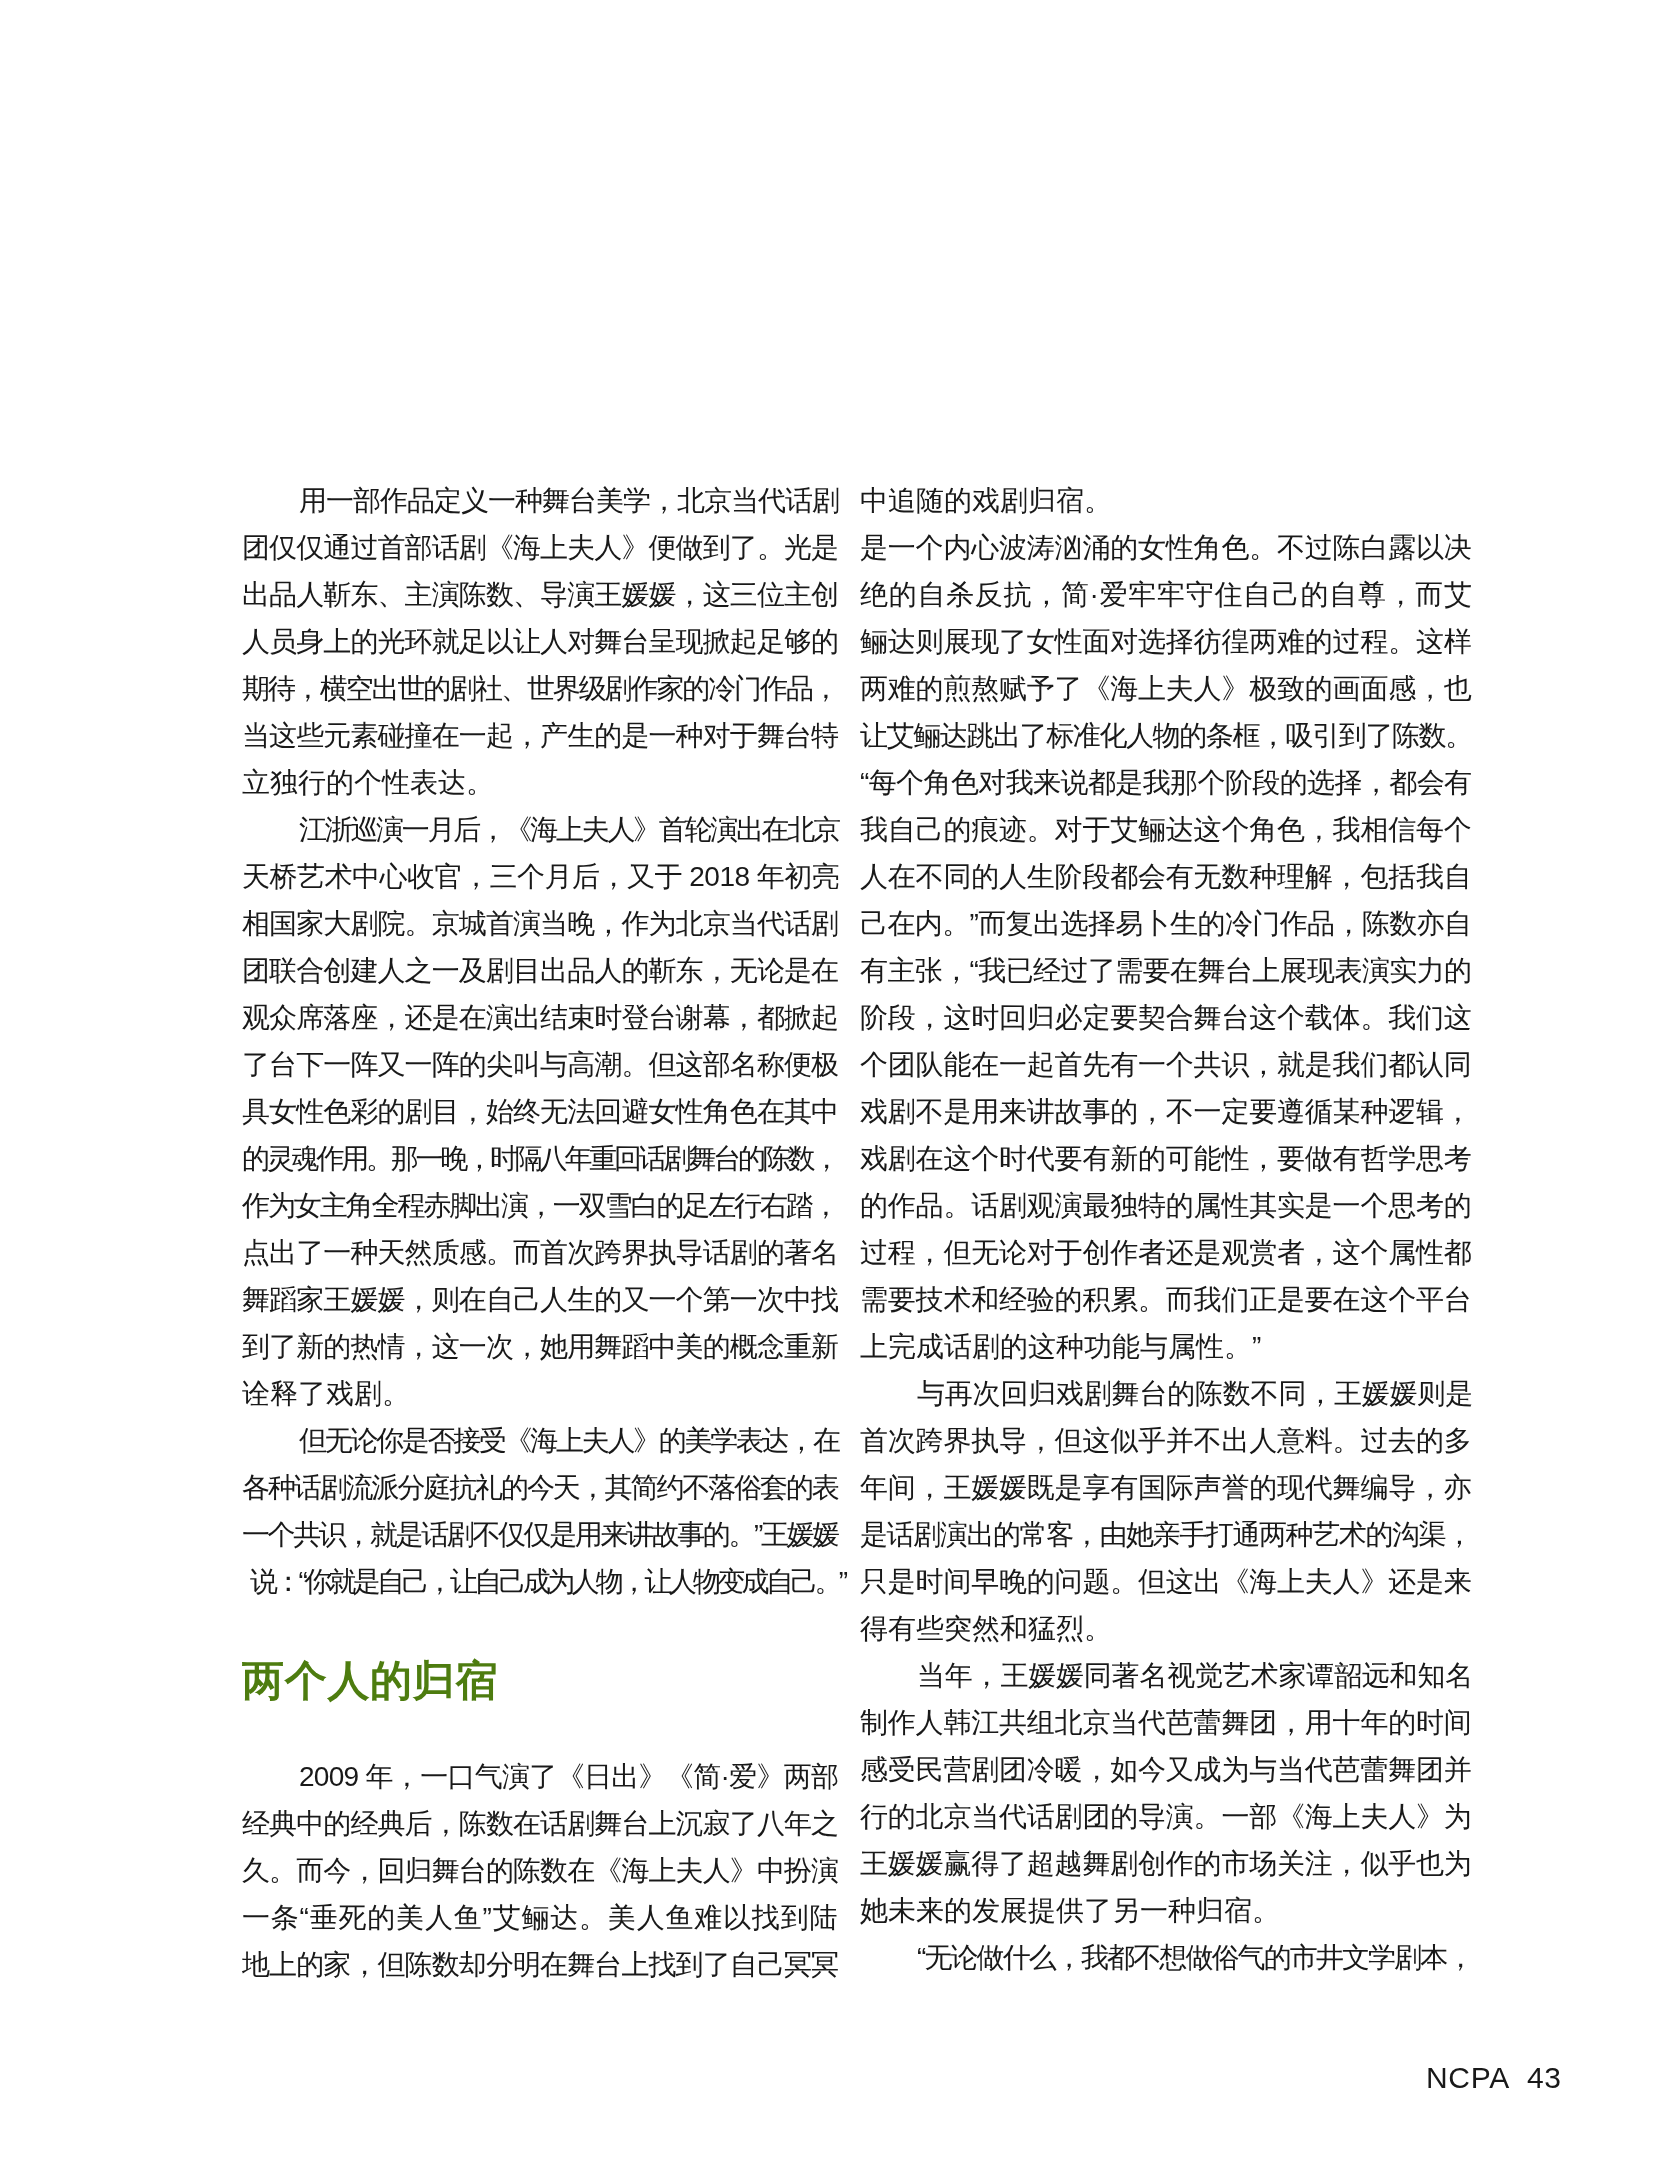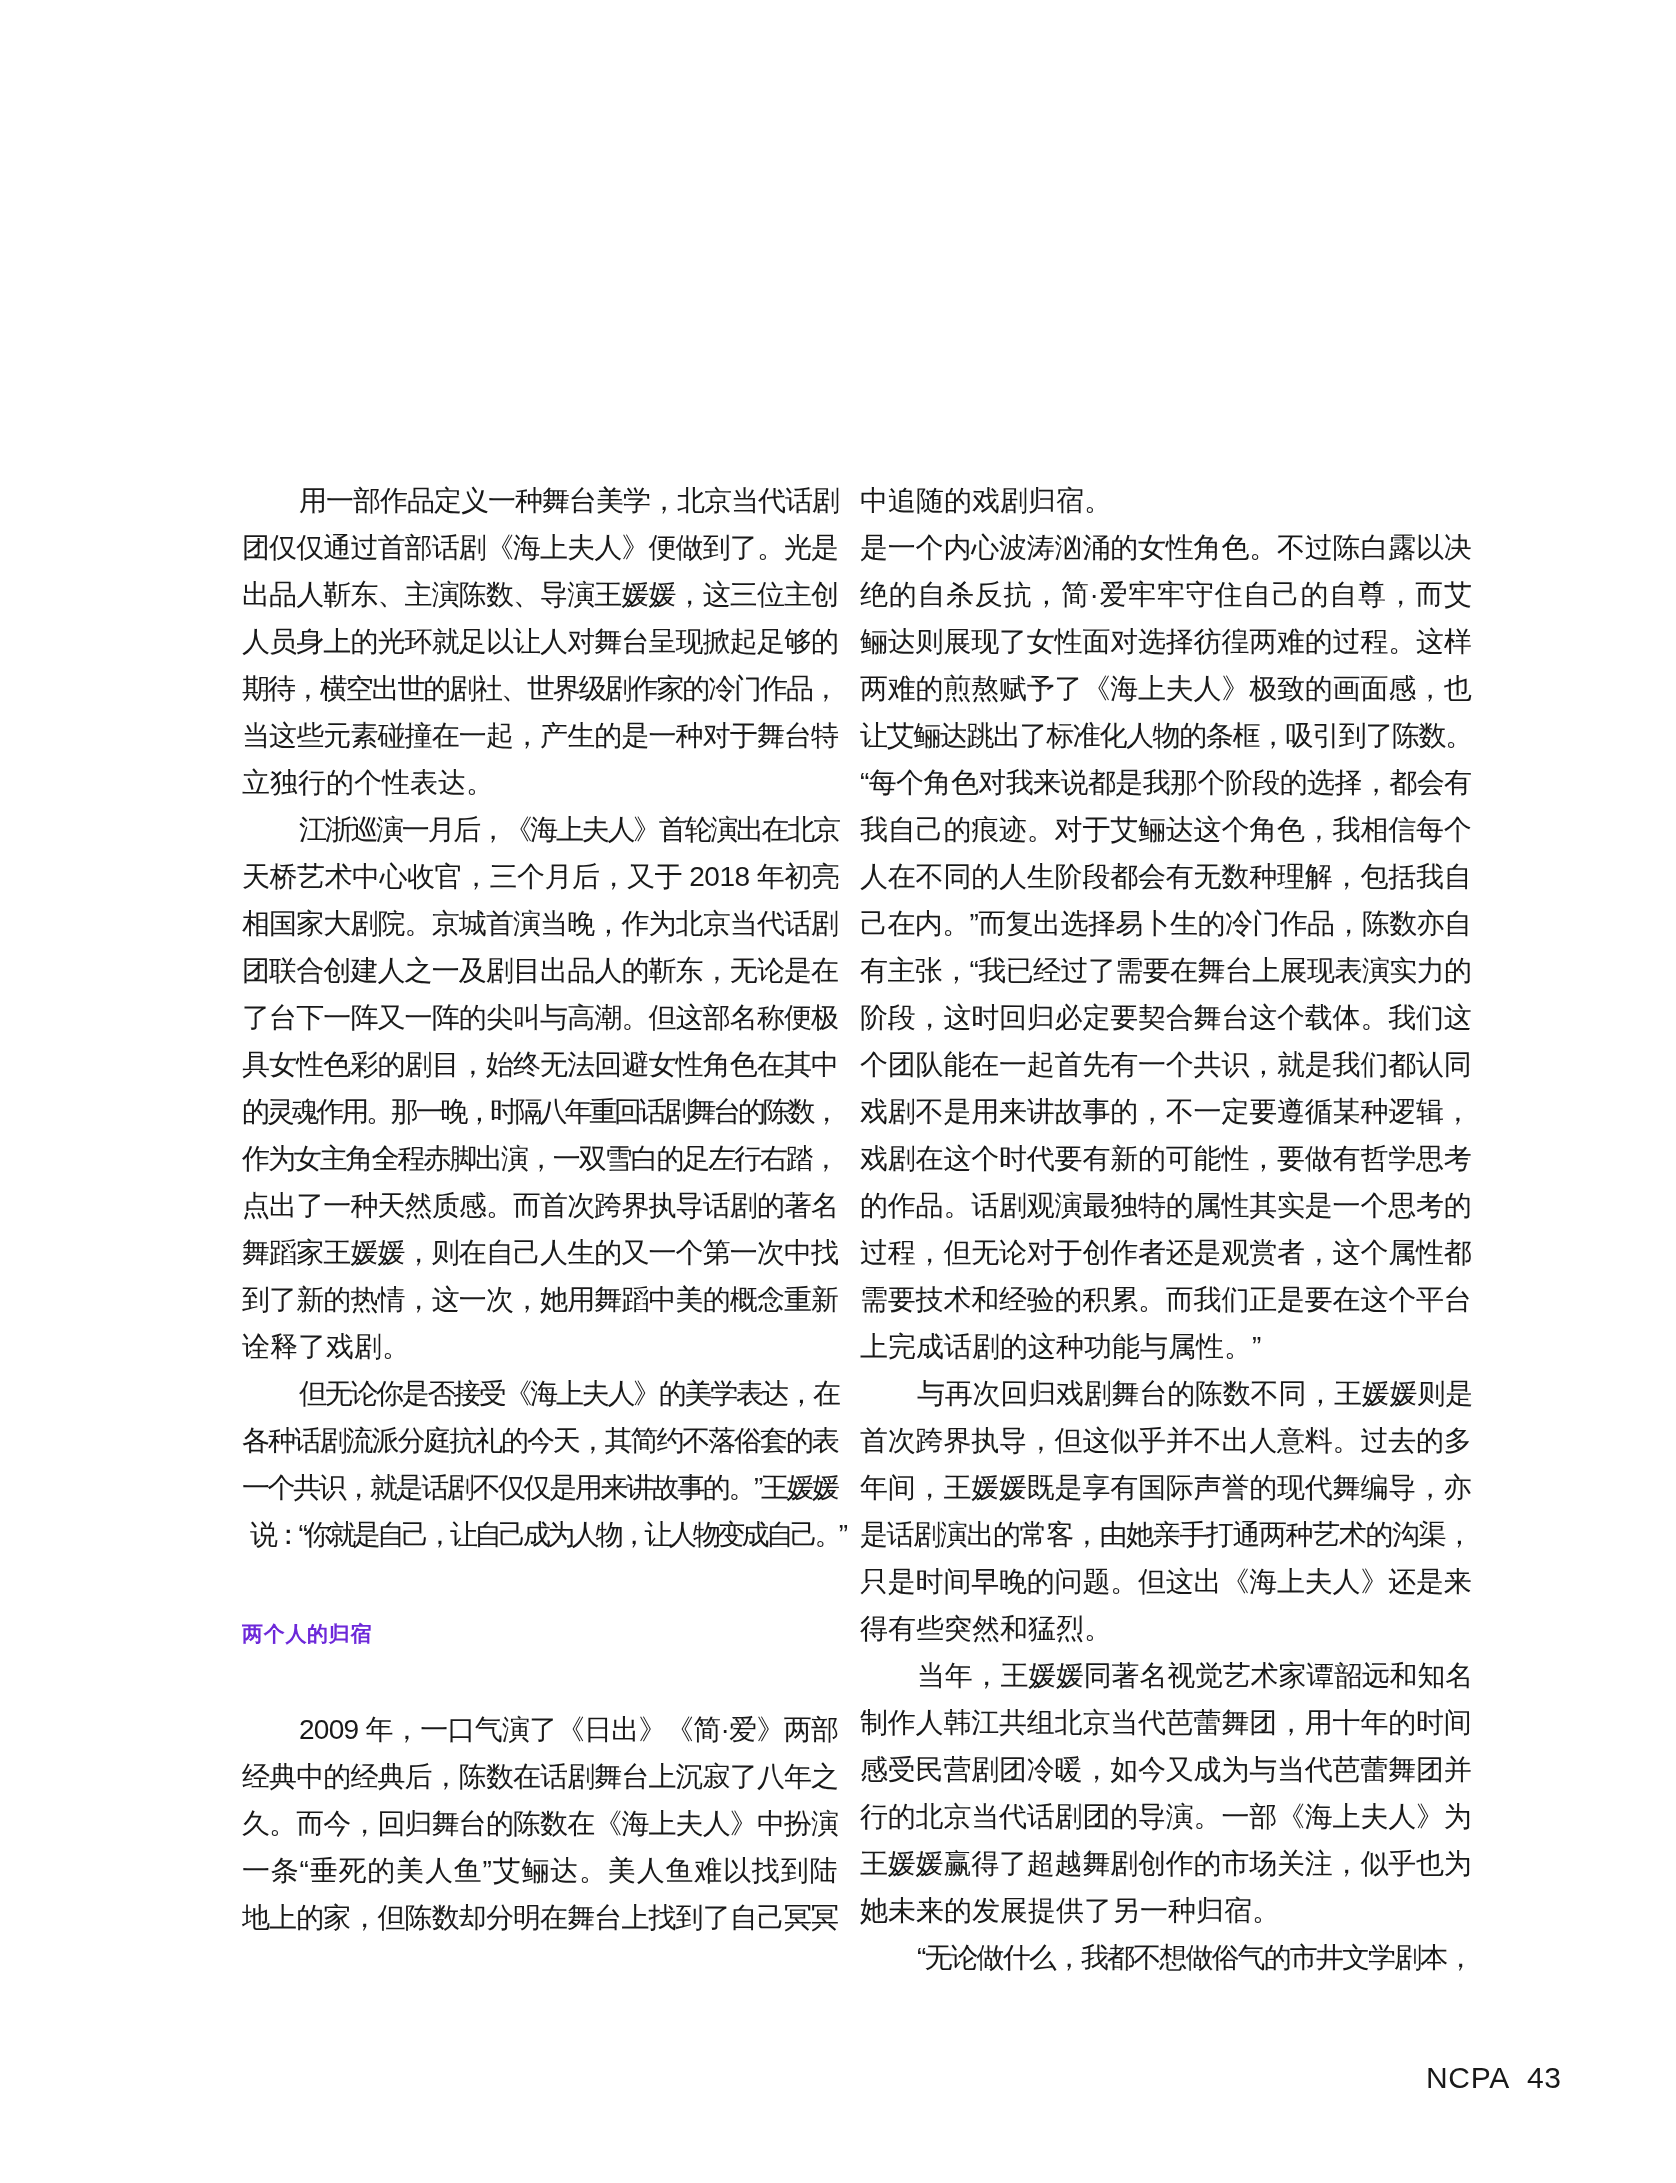--- a/index.html
+++ b/index.html
@@ -42,24 +42,24 @@
   .line.indent {
     padding-left: 57px;
   }
   .line > span {
     display: inline;
     white-space: nowrap;
   }
   .sec-heading {
     margin: 53px 0 49px 0;
     padding: 0;
-    font-size: 21px;
+    font-size: 42px;
     line-height: 46px;
     font-weight: 700;
-    color: #6d28d9;
+    color: #4d7c0f;
     letter-spacing: 0.7px;
   }
   .page-footer {
     position: absolute;
     left: 1426px;
     top: 2061px;
     font-size: 30px;
     line-height: 34px;
     color: #191919;
     letter-spacing: 0.7px;
@@ -83,20 +83,21 @@
           <div class="line fill"><span style="letter-spacing: -0.9px;">人员身上的光环就足以让人对舞台呈现掀起足够的</span></div>
           <div class="line fill"><span style="letter-spacing: -2.1px;">期待，横空出世的剧社、世界级剧作家的冷门作品，</span></div>
           <div class="line fill"><span style="letter-spacing: -0.9px;">当这些元素碰撞在一起，产生的是一种对于舞台特</span></div>
           <div class="line"><span>立独行的个性表达。</span></div>
         </div>
         <div class="para">
           <div class="line indent fill"><span style="letter-spacing: -2.3px;">江浙巡演一月后，《海上夫人》首轮演出在北京</span></div>
           <div class="line fill"><span style="letter-spacing: -0.5px;">天桥艺术中心收官，三个月后，又于 2018 年初亮</span></div>
           <div class="line fill"><span style="letter-spacing: -0.9px;">相国家大剧院。京城首演当晚，作为北京当代话剧</span></div>
           <div class="line fill"><span style="letter-spacing: -0.9px;">团联合创建人之一及剧目出品人的靳东，无论是在</span></div>
+          <div class="line fill"><span style="letter-spacing: -0.9px;">观众席落座，还是在演出结束时登台谢幕，都掀起</span></div>
           <div class="line fill"><span style="letter-spacing: -0.9px;">了台下一阵又一阵的尖叫与高潮。但这部名称便极</span></div>
           <div class="line fill"><span style="letter-spacing: -0.9px;">具女性色彩的剧目，始终无法回避女性角色在其中</span></div>
           <div class="line fill"><span style="letter-spacing: -3.2px;">的灵魂作用。那一晚，时隔八年重回话剧舞台的陈数，</span></div>
           <div class="line fill"><span style="letter-spacing: -2.1px;">作为女主角全程赤脚出演，一双雪白的足左行右踏，</span></div>
           <div class="line fill"><span style="letter-spacing: -0.9px;">点出了一种天然质感。而首次跨界执导话剧的著名</span></div>
           <div class="line fill"><span style="letter-spacing: -0.9px;">舞蹈家王媛媛，则在自己人生的又一个第一次中找</span></div>
           <div class="line fill"><span style="letter-spacing: -0.9px;">到了新的热情，这一次，她用舞蹈中美的概念重新</span></div>
           <div class="line"><span>诠释了戏剧。</span></div>
         </div>
         <div class="para">

